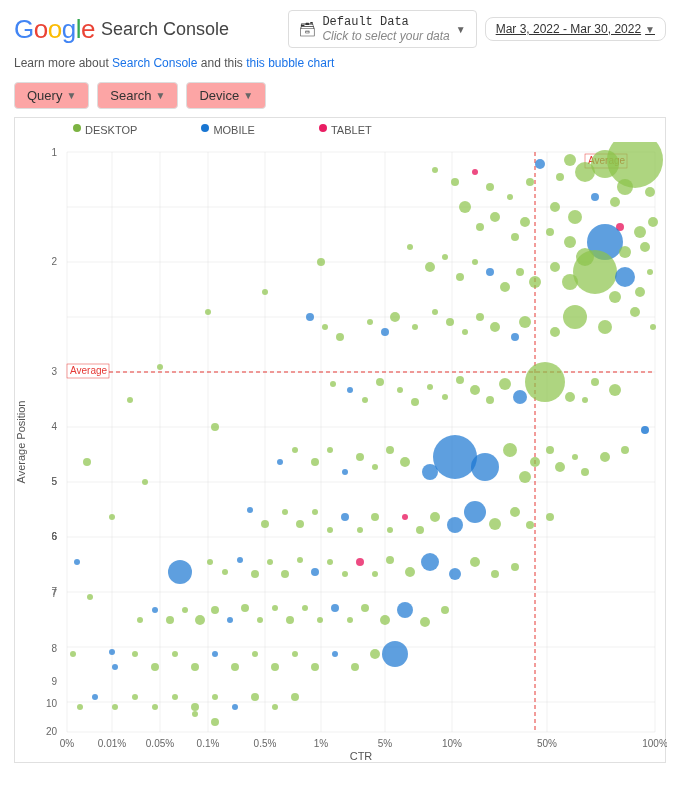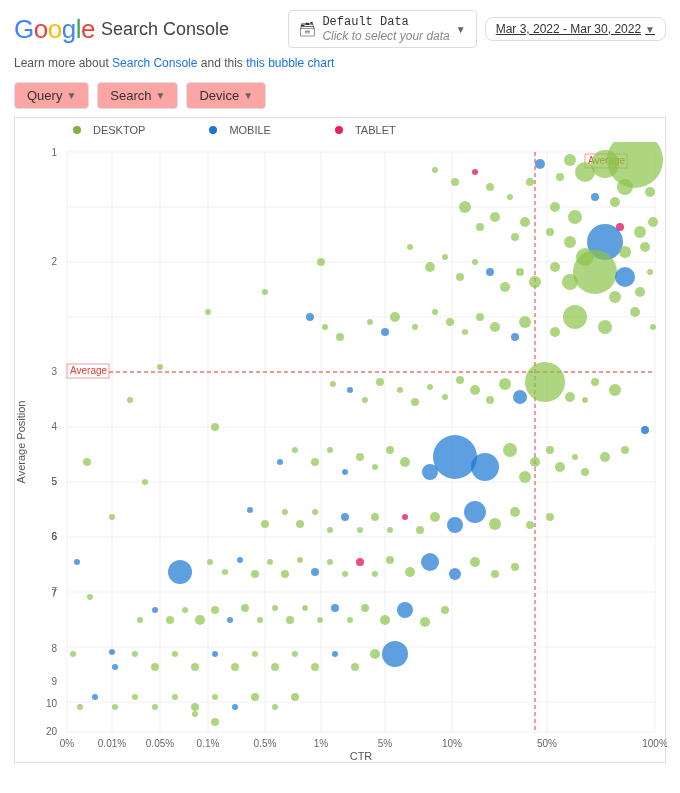--- a/index.html
+++ b/index.html
@@ -23,21 +23,21 @@
 
     .sub-header { padding: 2px 14px 8px 14px; font-size: 12px; color: #555; }
     .sub-header a { color: #1a73e8; text-decoration: none; }
 
     .filters { display: flex; align-items: center; gap: 8px; padding: 4px 14px 8px 14px; }
     .filter-btn { border: 1px solid #ddd; border-radius: 4px; padding: 5px 12px; font-size: 13px; color: #333; cursor: pointer; background: #fca5a5; display: flex; align-items: center; gap: 4px; }
 
     .chart-area { position: relative; margin: 0 14px 0 14px; border: 1px solid #e0e0e0; background: #fff; }
 
     .legend { display: flex; align-items: center; gap: 16px; padding: 6px 10px; font-size: 11px; color: #555; }
-    .legend-item { display: flex; align-items: center; gap: 12px; padding-left: 48px; }
+    .legend-item { display: flex; gap: 4px; padding-left: 48px; }
     .dot { width: 8px; height: 8px; border-radius: 50%; display: inline-block; }
     .dot-desktop { background: #7cb342; }
     .dot-mobile { background: #1976d2; }
     .dot-tablet { background: #e91e63; }
 
     .chart-container { position: relative; width: 100%; }
     svg.bubble-chart { display: block; }
   </style>
 </head>
 <body>

